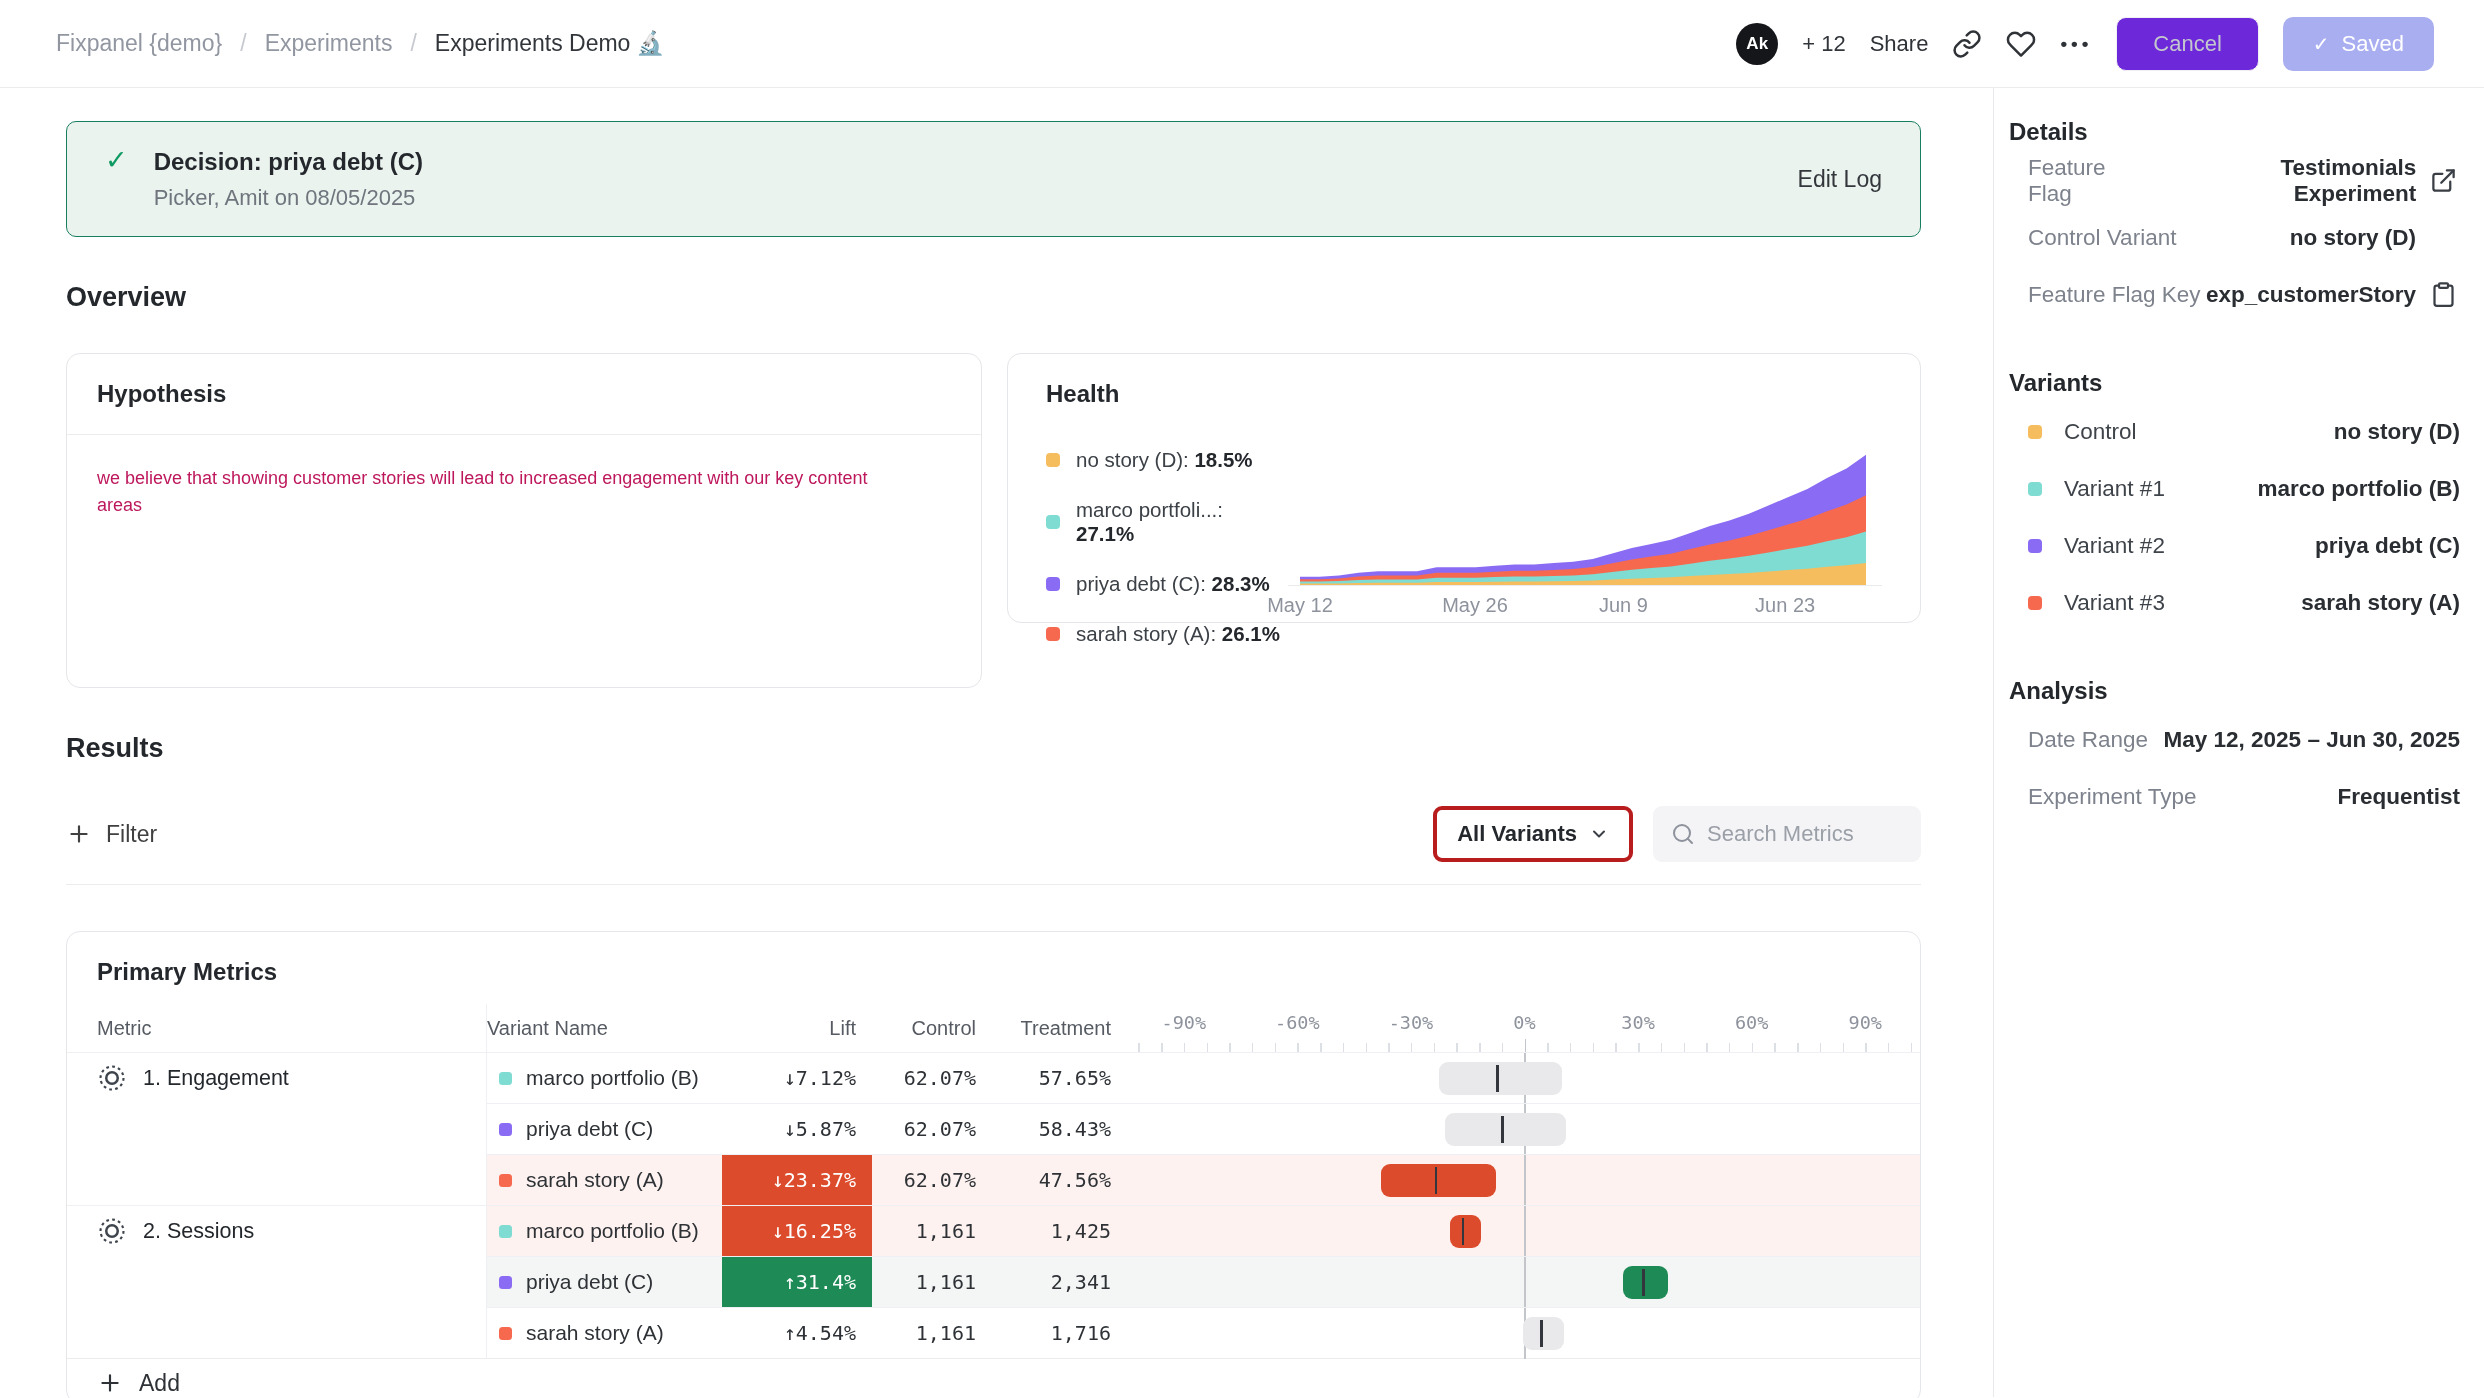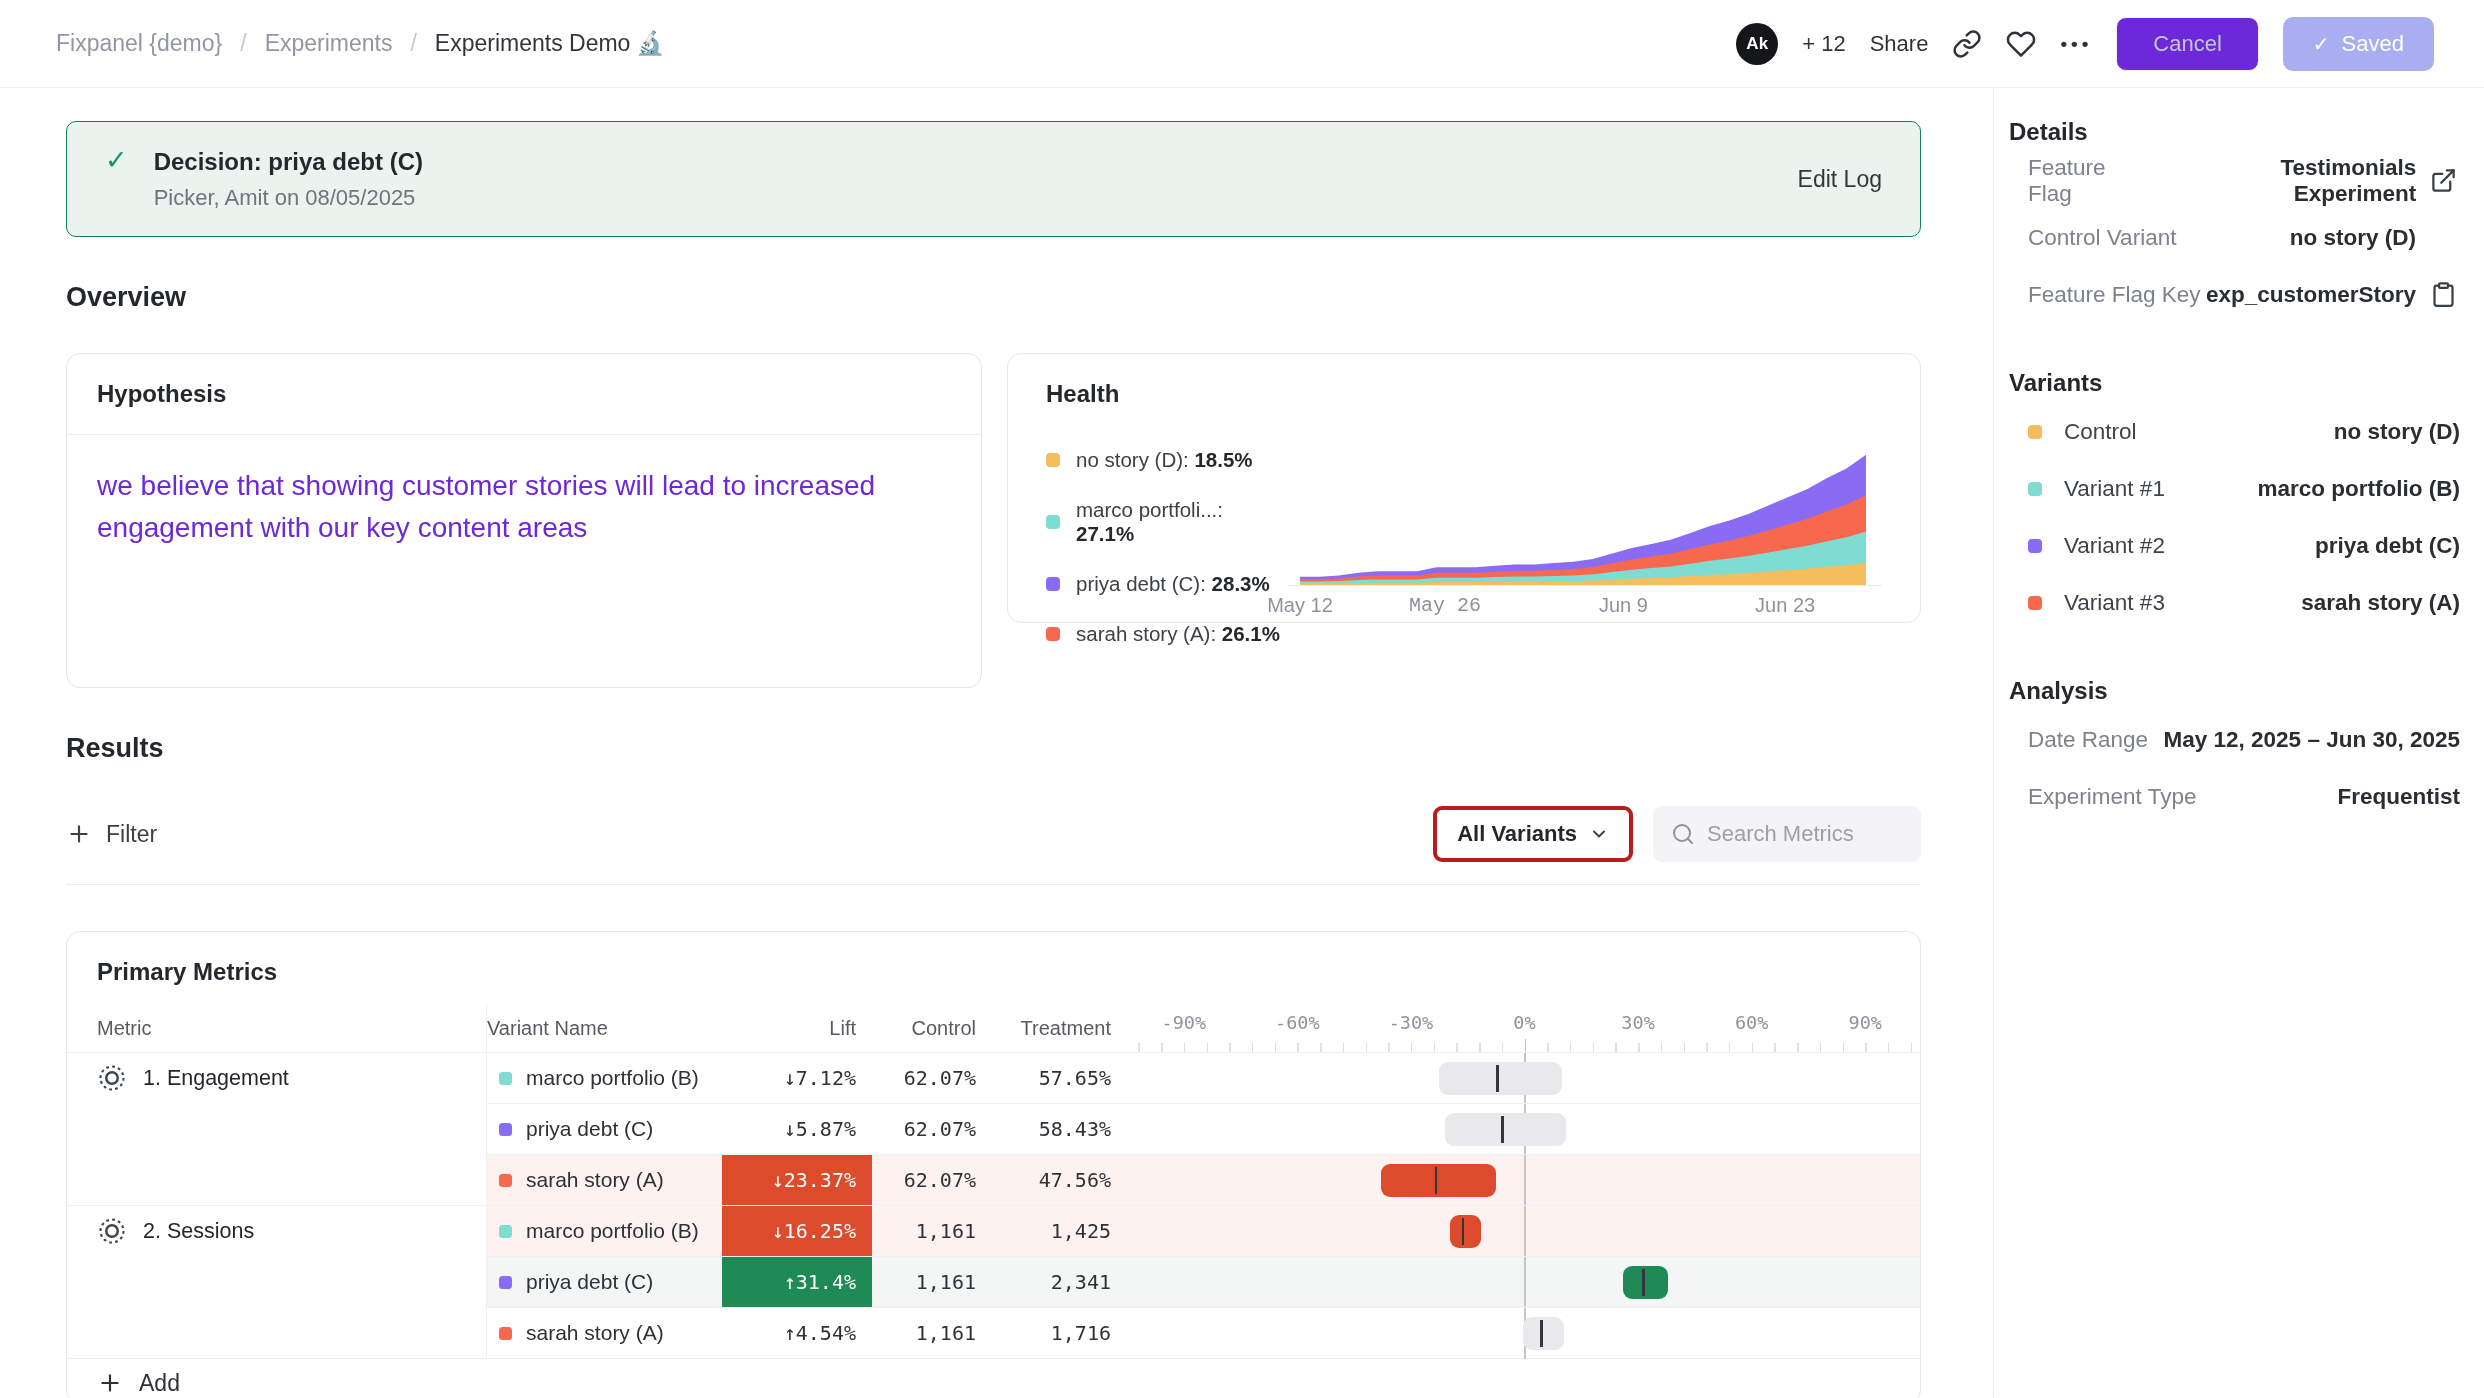--- a/index.html
+++ b/index.html
@@ -44,21 +44,21 @@
 
   .h-section { margin-top:45px; font-size:27px; font-weight:700; color:#24282c; }
 
   
   .cards { margin-top:40px; display:flex; gap:25px; }
   .card { background:#fff; border:1px solid #e4e6ea; border-radius:14px; }
   .card-hypothesis { width:916px; height:335px; }
   .card-health { width:914px; height:270px; padding:26px 38px; }
   .card-head { padding:26px 30px; border-bottom:1px solid #ededf0; }
   .card-title { font-size:24px; font-weight:700; color:#24282d; }
-  .hyp-body { padding:30px 30px; font-size:28px; line-height:1.5; color:#6d28d9; max-width:880px; }
+  .hyp-body { padding:30px 30px; font-size:18px; line-height:1.5; color:#be185d; max-width:880px; }
 
   .health-content { display:flex; margin-top:40px; }
   .legend { display:flex; flex-direction:column; gap:26px; width:286px; }
   .legend-item { display:flex; align-items:center; gap:16px; font-size:20.5px; color:#3c4147; }
   .legend-chip { width:14px; height:14px; border-radius:4px; flex:0 0 auto; }
   .legend-item b { color:#24282d; }
   .health-chart { position:relative; width:594px; height:175px; margin-left:8px; }
   .health-chart svg { display:block; }
   .health-baseline { position:absolute; top:137px; left:0; width:594px; border-top:1px solid #e9eaec; }
   .x-labels { position:absolute; top:146px; left:0; width:594px; height:28px; }
@@ -216,21 +216,21 @@
             <div class="health-chart" id="health-chart">
                 <svg width="594" height="137" viewBox="0 0 594 137">
                   <path d="M12,137 L12.0,128.8 L31.5,128.8 L51.0,127.4 L70.6,124.7 L90.1,123.3 L109.6,123.3 L129.1,123.3 L148.6,119.2 L168.1,119.2 L187.7,119.2 L207.2,117.8 L226.7,116.5 L246.2,116.5 L265.7,115.1 L285.2,113.7 L304.8,111.0 L324.3,105.5 L343.8,100.0 L363.3,95.9 L382.8,91.8 L402.3,84.9 L421.9,78.1 L441.4,72.6 L460.9,65.8 L480.4,57.5 L499.9,49.3 L519.4,41.1 L539.0,30.1 L558.5,20.5 L578.0,6.8 L578,137 Z" fill="#8a6bf4"></path>
                   <path d="M12,137 L12.0,131.3 L31.5,131.3 L51.0,130.4 L70.6,128.5 L90.1,127.5 L109.6,127.5 L129.1,127.5 L148.6,124.7 L168.1,124.7 L187.7,124.7 L207.2,123.8 L226.7,122.8 L246.2,122.8 L265.7,121.9 L285.2,120.9 L304.8,119.0 L324.3,115.3 L343.8,111.5 L363.3,108.6 L382.8,105.8 L402.3,101.1 L421.9,96.4 L441.4,92.6 L460.9,87.8 L480.4,82.2 L499.9,76.5 L519.4,70.8 L539.0,63.3 L558.5,56.6 L578.0,47.2 L578,137 Z" fill="#f6694f"></path>
                   <path d="M12,137 L12.0,133.6 L31.5,133.6 L51.0,133.1 L70.6,131.9 L90.1,131.4 L109.6,131.4 L129.1,131.4 L148.6,129.7 L168.1,129.7 L187.7,129.7 L207.2,129.1 L226.7,128.6 L246.2,128.6 L265.7,128.0 L285.2,127.5 L304.8,126.3 L324.3,124.1 L343.8,121.8 L363.3,120.1 L382.8,118.5 L402.3,115.7 L421.9,112.8 L441.4,110.6 L460.9,107.8 L480.4,104.4 L499.9,101.1 L519.4,97.7 L539.0,93.2 L558.5,89.3 L578.0,83.6 L578,137 Z" fill="#7edcd2"></path>
                   <path d="M12,137 L12.0,135.6 L31.5,135.6 L51.0,135.4 L70.6,134.9 L90.1,134.7 L109.6,134.7 L129.1,134.7 L148.6,134.0 L168.1,134.0 L187.7,134.0 L207.2,133.7 L226.7,133.5 L246.2,133.5 L265.7,133.3 L285.2,133.0 L304.8,132.6 L324.3,131.6 L343.8,130.7 L363.3,130.0 L382.8,129.3 L402.3,128.1 L421.9,127.0 L441.4,126.1 L460.9,124.9 L480.4,123.5 L499.9,122.1 L519.4,120.7 L539.0,118.8 L558.5,117.2 L578.0,114.9 L578,137 Z" fill="#f6bd5e"></path>
                 </svg>
               <div class="health-baseline"></div>
               <div class="x-labels" id="health-xlabels">
                   <span style="left: 12px;">May 12</span>
-                  <span style="left: 157px; font-family: Liberation Mono, monospace;">May 26</span>
+                  <span style="left: 187px;">May 26</span>
                   <span style="left: 335.429px;">Jun 9</span>
                   <span style="left: 497.143px;">Jun 23</span>
                 </div>
             </div>
           </div>
         </div>
       </div>
 
       <div class="h-section">Results</div>
 

